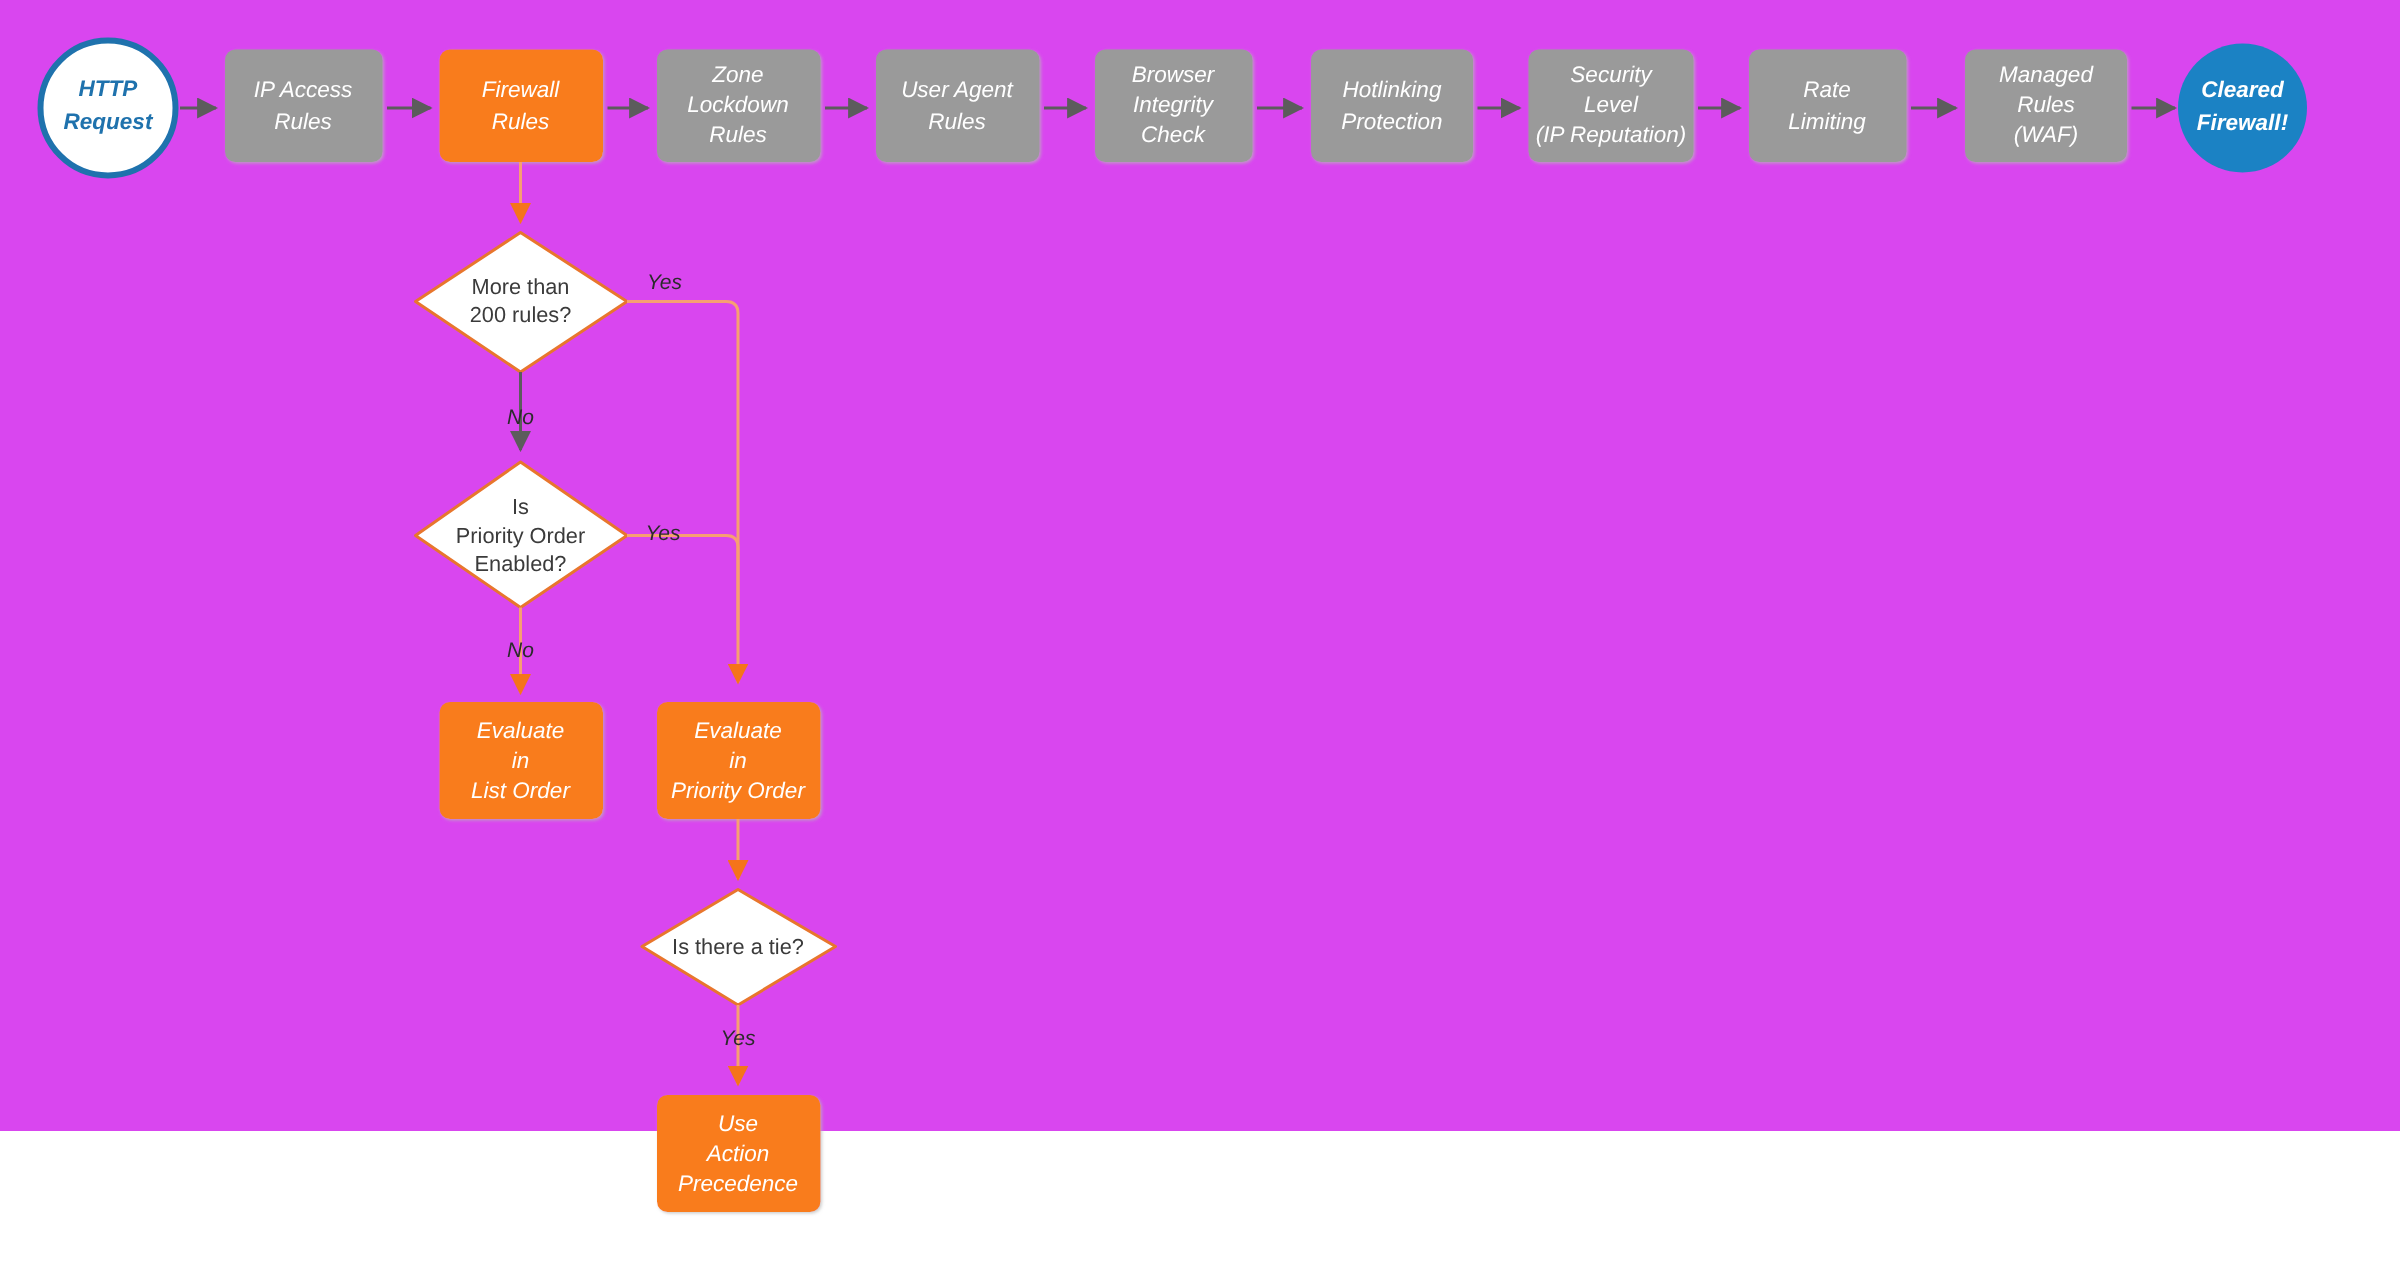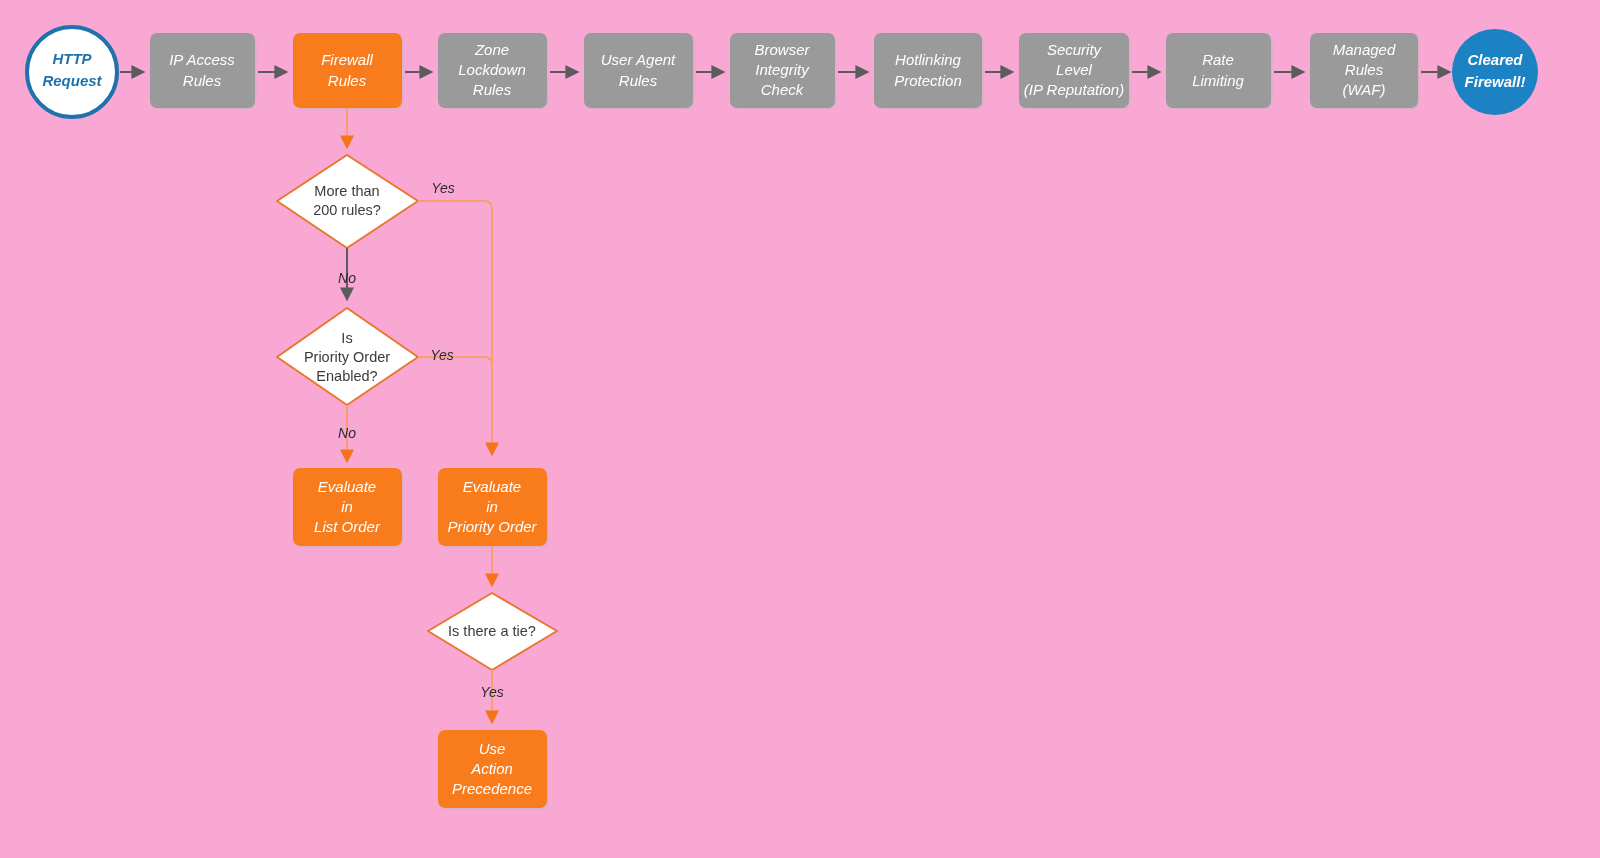--- a/index.html
+++ b/index.html
@@ -9,22 +9,22 @@
   }
   body {
     width: 1600px;
     height: 858px;
     font-family: "Liberation Sans", sans-serif;
     overflow: hidden;
   }
   #diagram-root {
     position: relative;
     width: 1600px;
-    height: 858px;
-    background: #f9a8d4;
+    height: 754px;
+    background: #d946ef;
   }
   svg#flowchart {
     display: block;
     width: 1600px;
     height: 858px;
   }
   .node-label {
     font-family: "Liberation Sans", sans-serif;
     font-size: 15px;
     font-style: italic;

